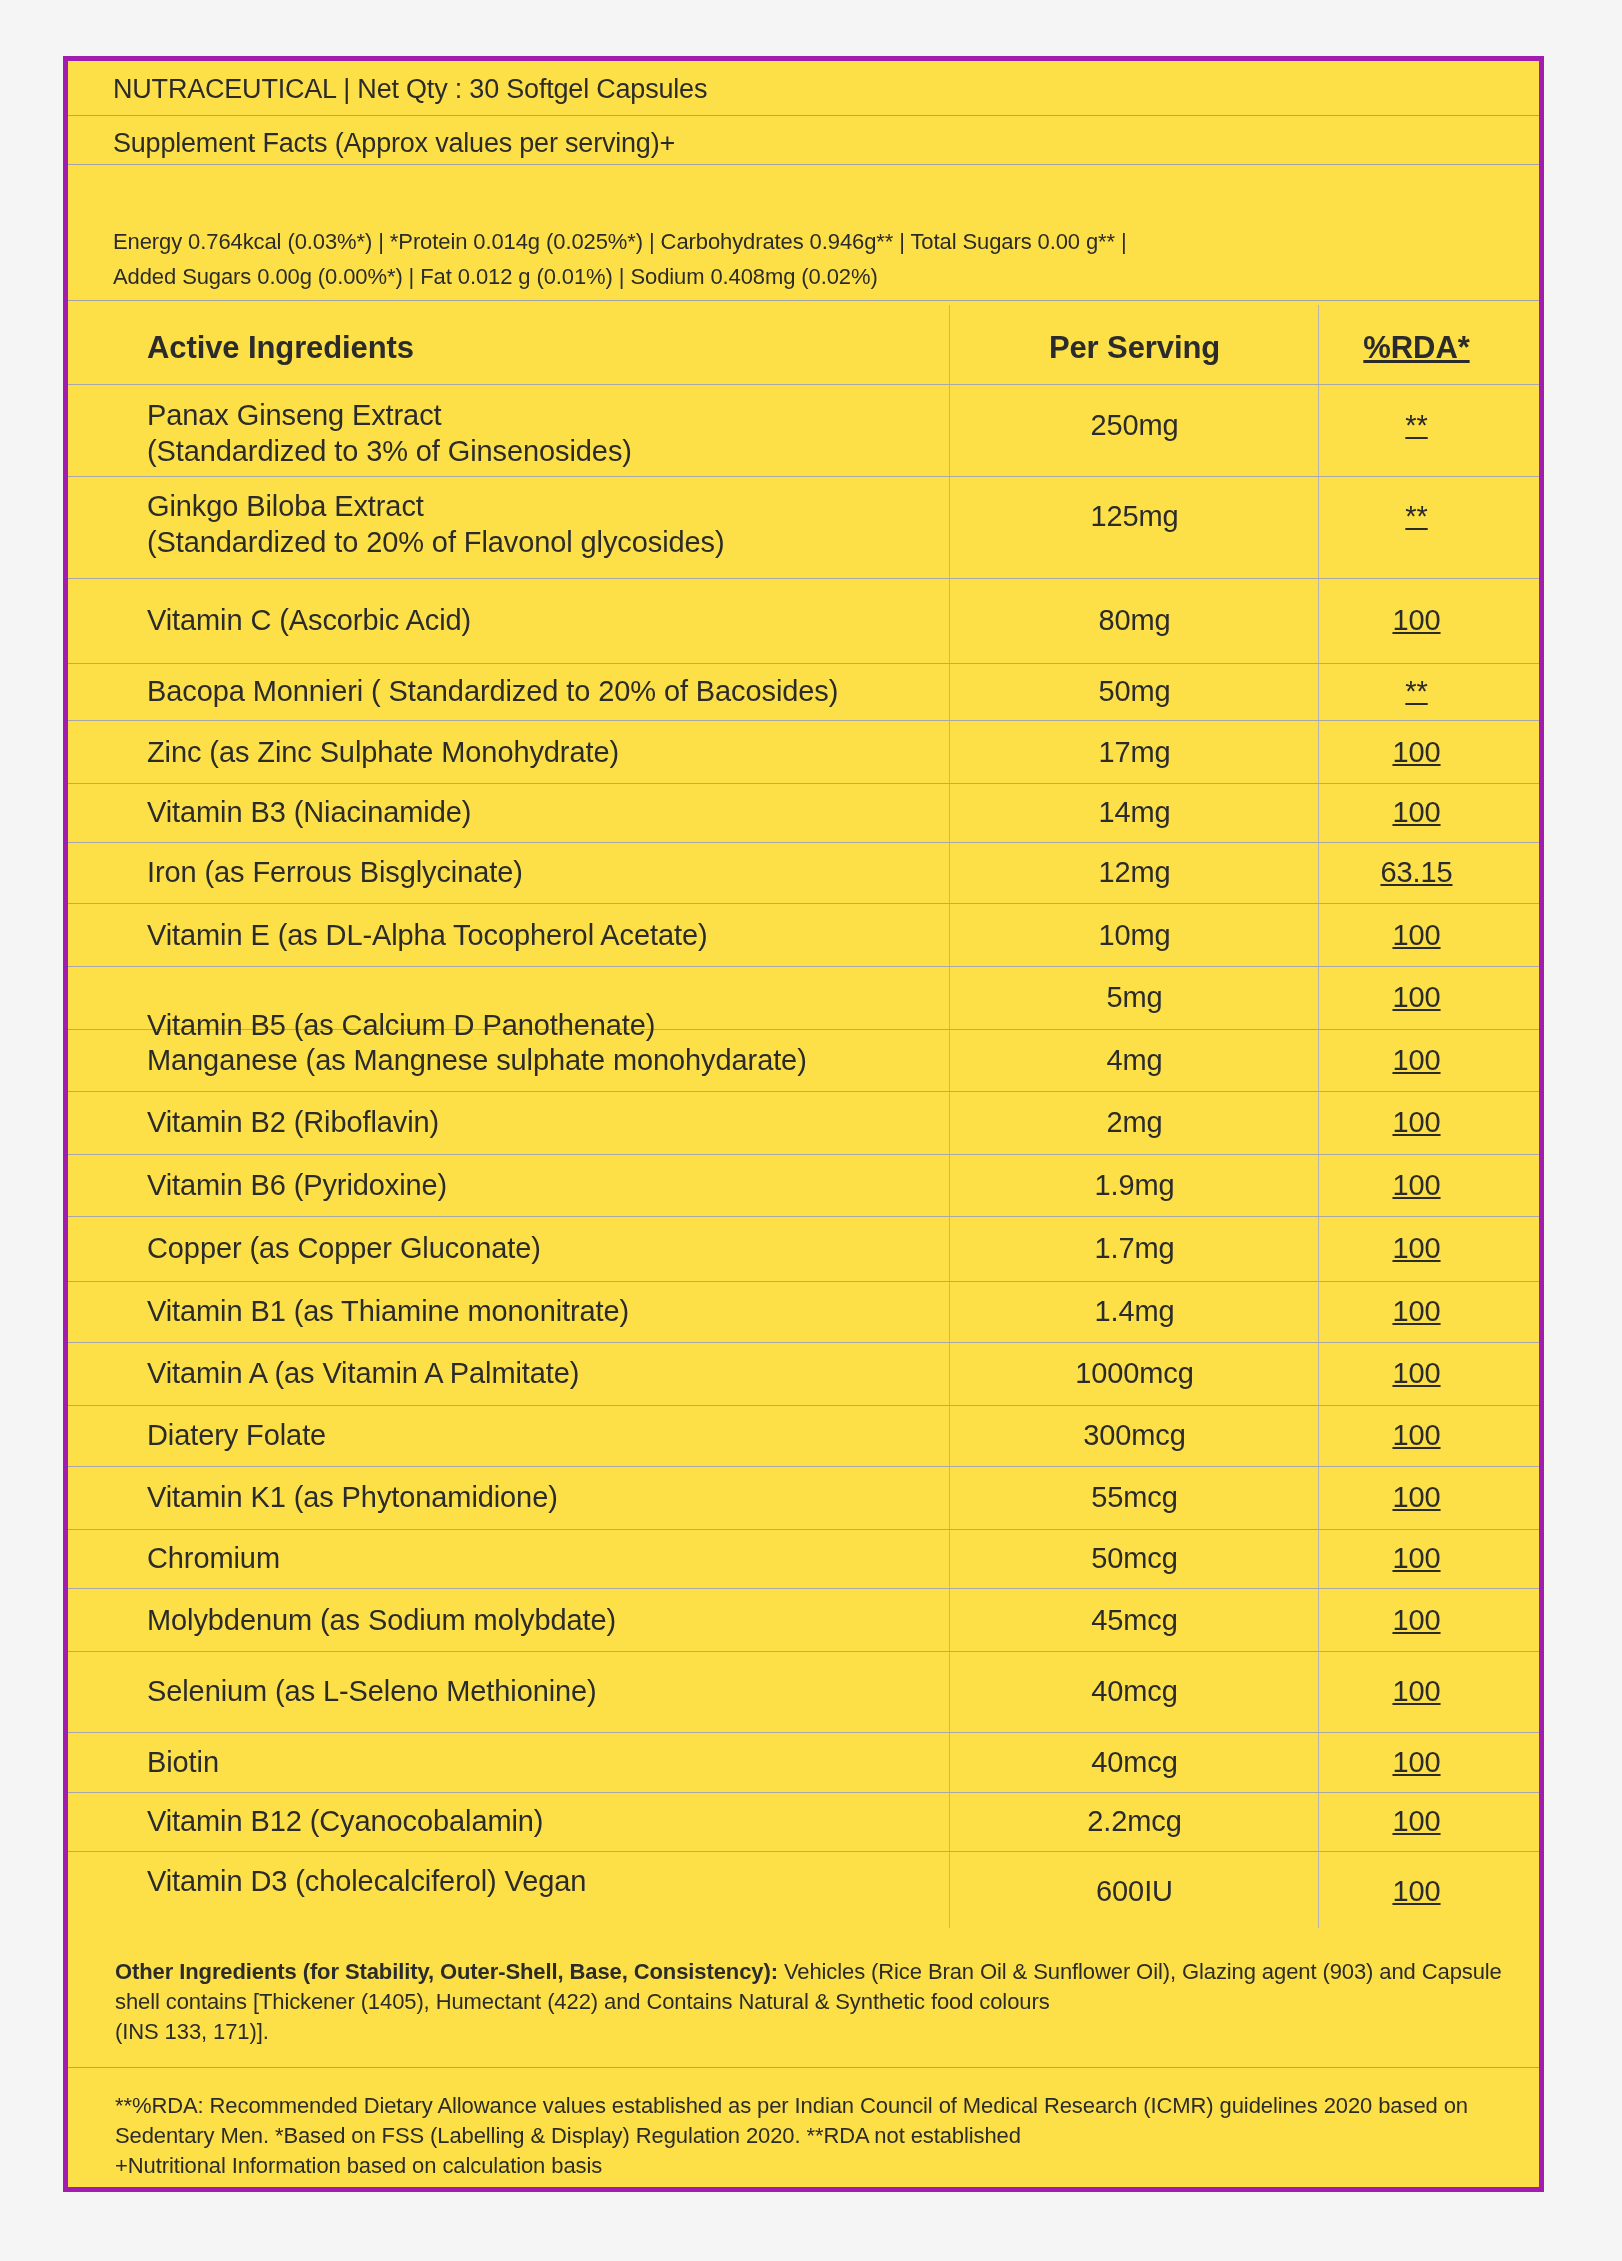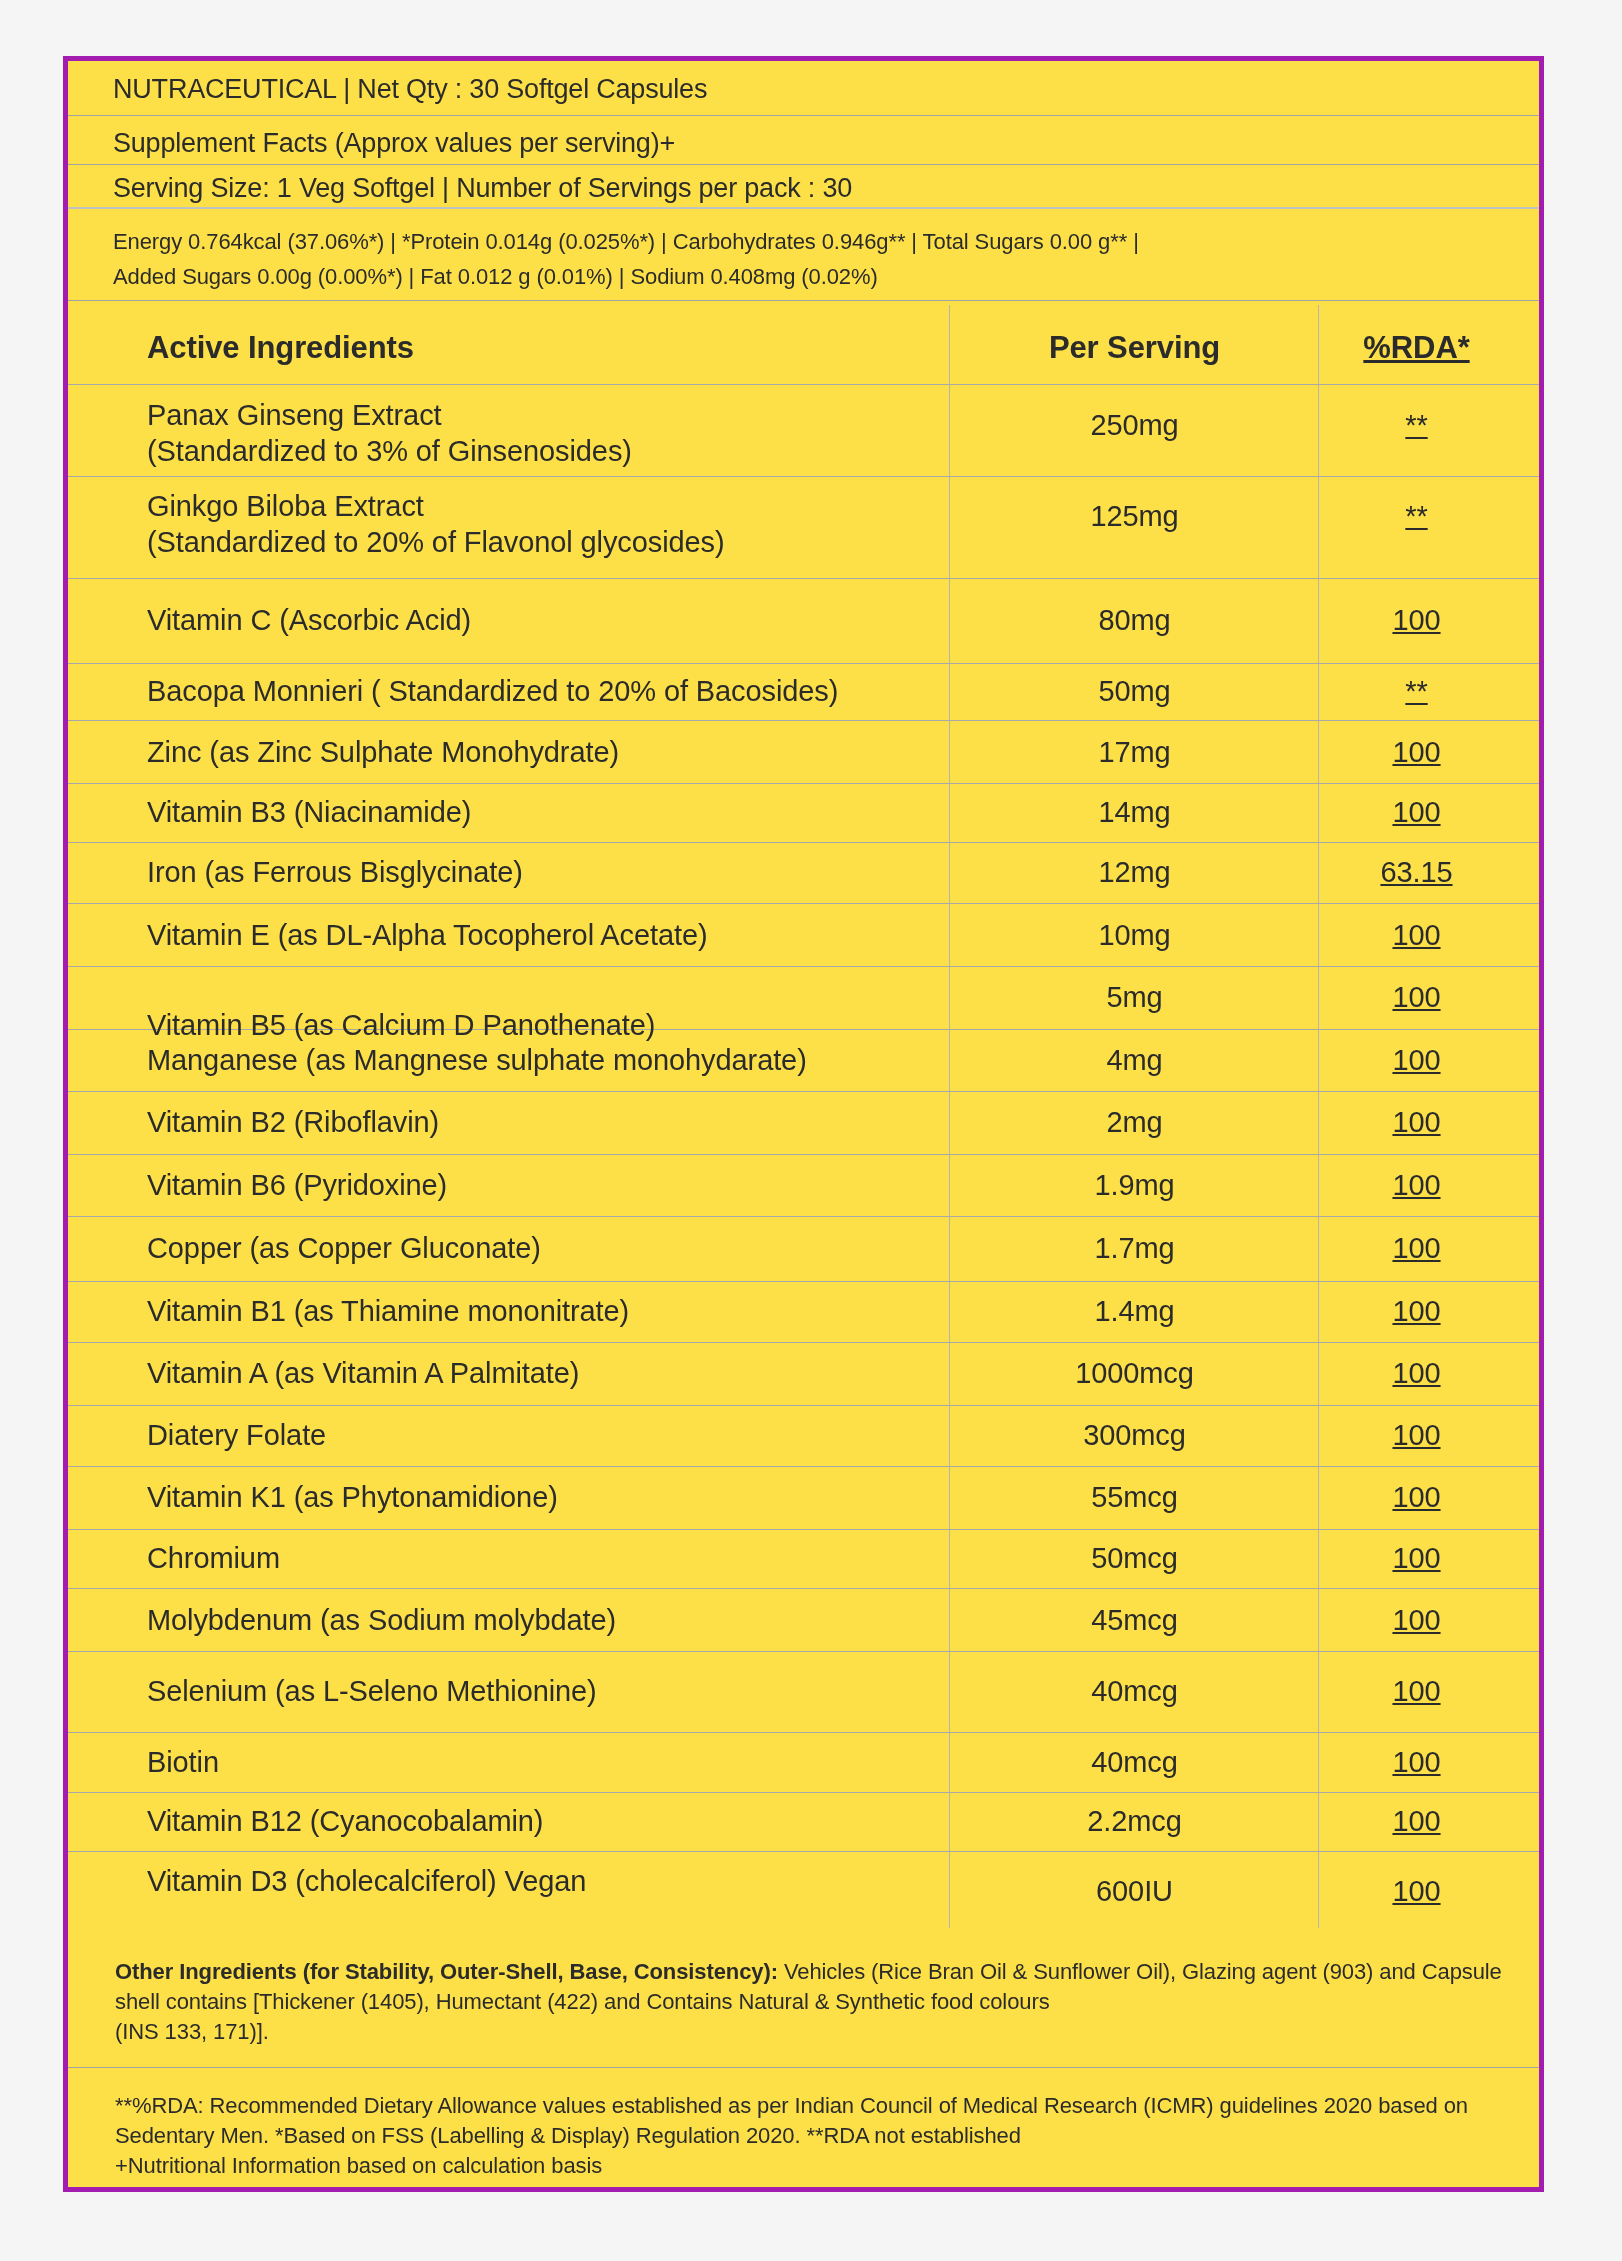--- a/index.html
+++ b/index.html
@@ -41,25 +41,22 @@
 </head>
 <body>
 
 <div class="box">
   <div class="hrow r1">
     <span>NUTRACEUTICAL | Net Qty : 30 Softgel Capsules</span>
   </div>
   <div class="hrow r2">
     <span>Supplement Facts (Approx values per serving)+</span>
   </div>
-  <div class="hrow r3">
-    <span>Serving Size: 1 Veg Softgel |  Number of Servings per pack : 30</span>
-  </div>
   <div class="hrow r4">
-    <div class="ln l1">Energy 0.764kcal (37.06%*) | *Protein 0.014g (0.025%*) | Carbohydrates 0.946g** | Total Sugars 0.00 g**  |</div>
+    <div class="ln l1">Energy 0.764kcal (0.03%*) | *Protein 0.014g (0.025%*) | Carbohydrates 0.946g** | Total Sugars 0.00 g**  |</div>
     <div class="ln l2">Added Sugars 0.00g (0.00%*) | Fat 0.012 g (0.01%) |  Sodium 0.408mg (0.02%)</div>
   </div>
 
   <div class="table" id="ing-table">
     <div class="vline v1"></div>
     <div class="vline v2"></div>
     <div class="trow hdr" style="top:0;height:84px;">
       <div class="cell c-name" style="top:29px;">Active Ingredients</div>
       <div class="cell c-amt" style="top:29px;">Per Serving</div>
       <div class="cell c-rda" style="top:29px;">%RDA*</div>

